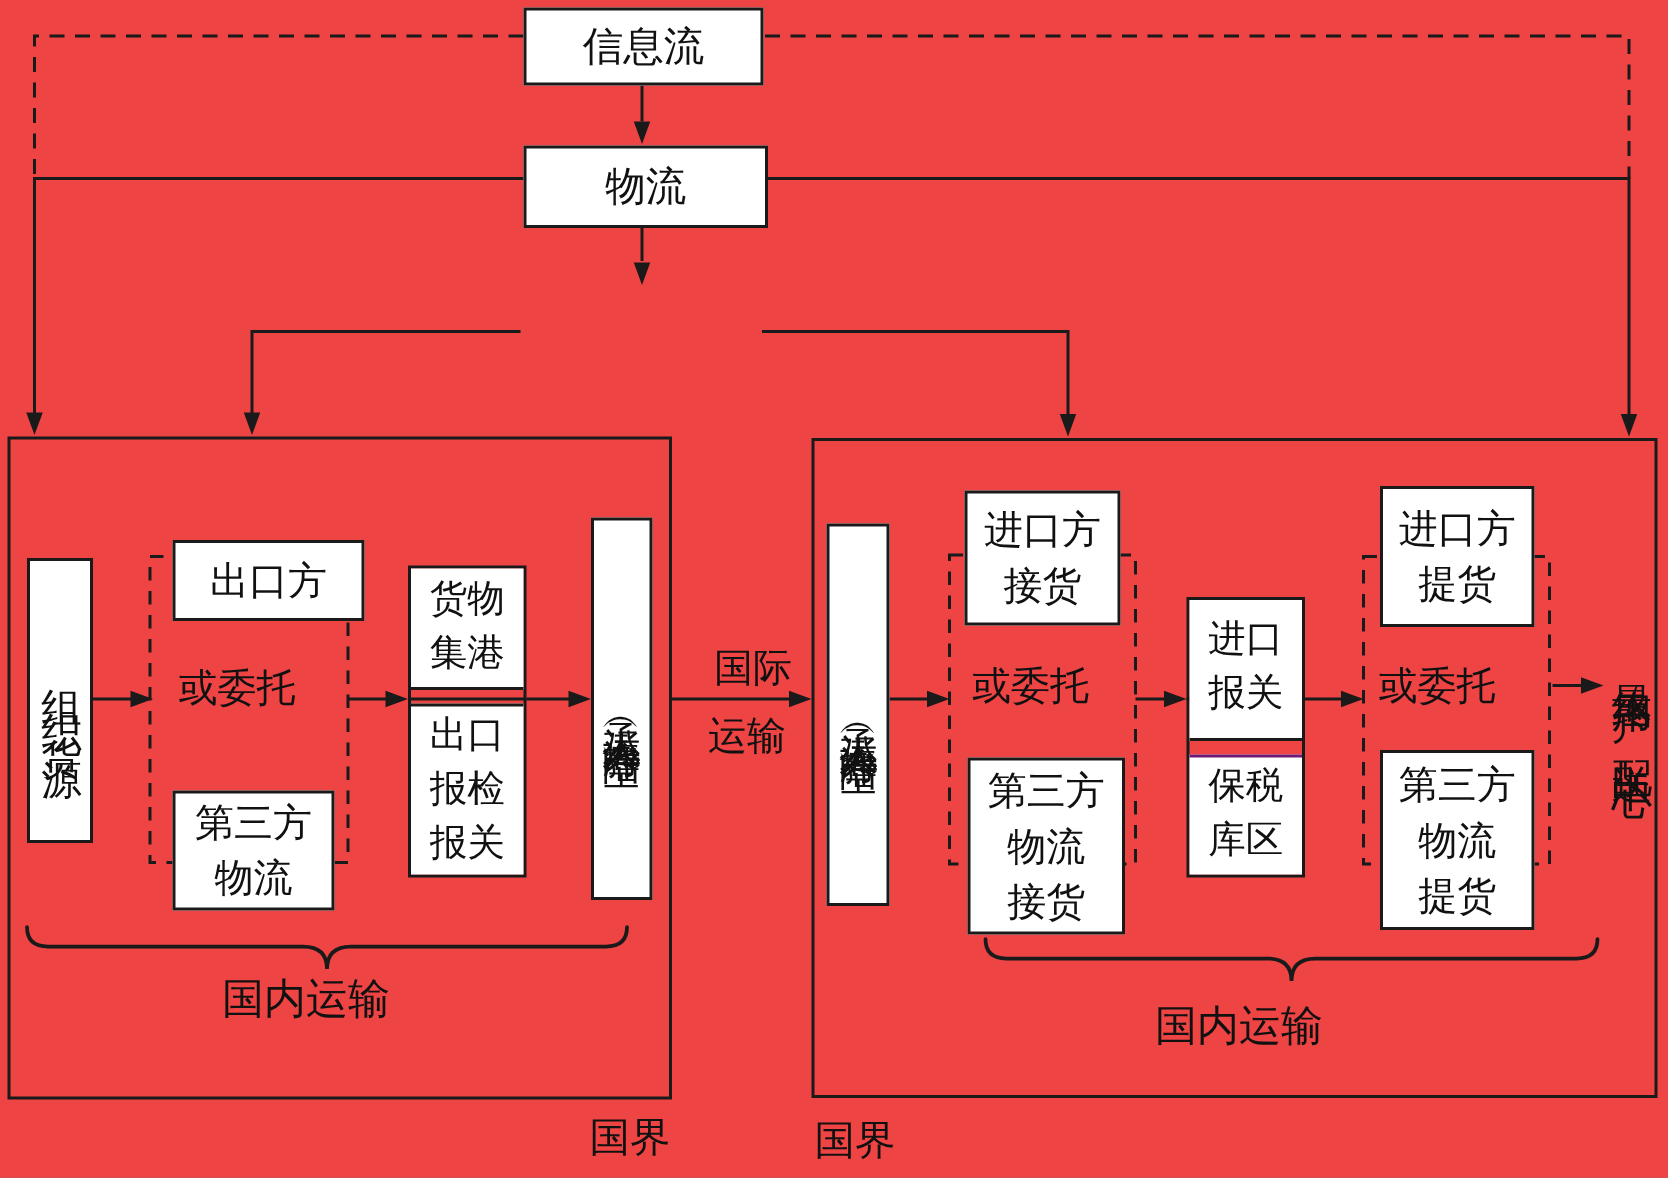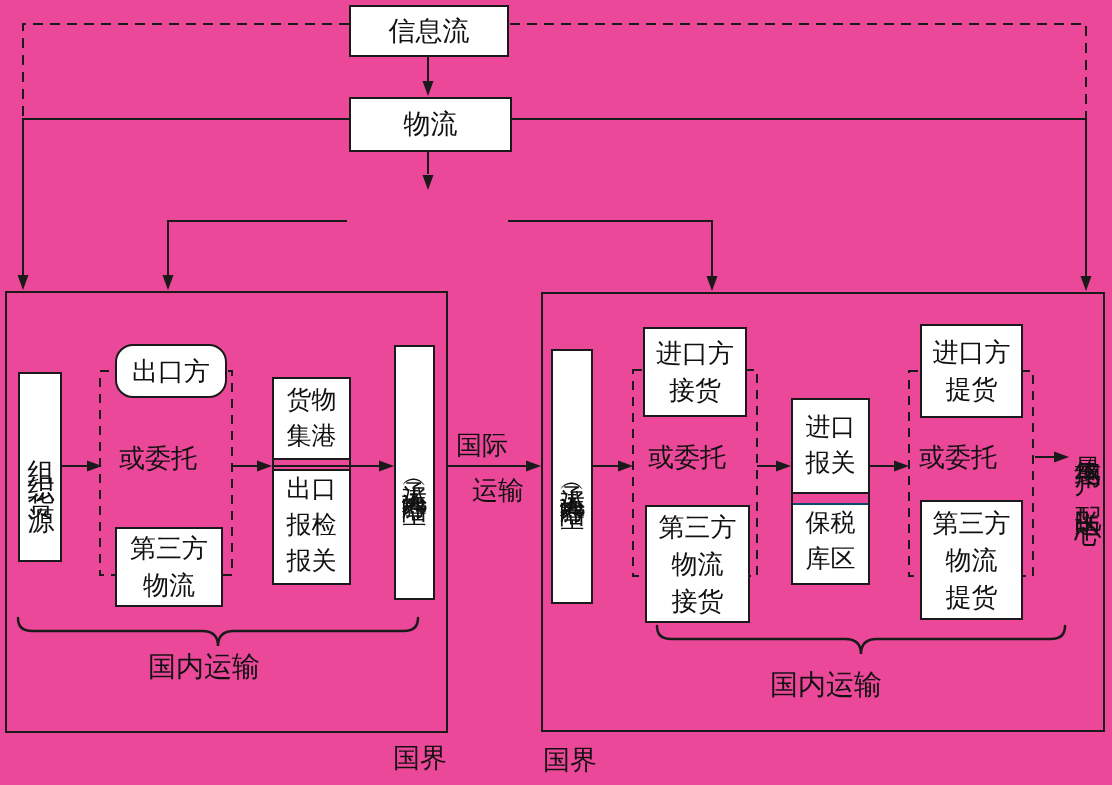--- a/index.html
+++ b/index.html
@@ -1,20 +1,20 @@
 <!DOCTYPE html>
 <html><head>
 <meta charset="utf-8">
 <style>
   html,body{margin:0;padding:0;}
   body{background:#808080;}
   .canvas{
     position:relative;
     width:1112px;height:785px;
-    background:#ec4899;
+    background:#ef4444;
     font-family:"Liberation Serif", serif;
     color:#111;
     overflow:hidden;
   }
   .canvas *{box-sizing:border-box;}
   .wbox{
     position:absolute;
     background:#ffffff;
     border:2px solid #1a1a1a;
     display:flex;align-items:center;justify-content:center;
@@ -117,52 +117,52 @@
     </g>
   </svg>
 
   <div class="bigbox" style="left:5px;top:291px;width:443px;height:442px;"></div>
   <div class="bigbox" style="left:541px;top:292px;width:564px;height:440px;"></div>
 
   <div class="wbox toplabel" style="left:349px;top:5px;width:160px;height:52px;">信息流</div>
   <div class="wbox toplabel" style="left:349px;top:97px;width:163px;height:55px;">物流</div>
 
   <div class="wbox vtext" style="left:18px;top:372px;width:44px;height:190px;font-size:27px;line-height:38px;letter-spacing:16px;padding-top:6px;">组织货源</div>
-  <div class="wbox" style="left:115px;top:344px;width:112px;height:54px;border-radius:18px;">出口方</div>
+  <div class="wbox" style="left:115px;top:360px;width:128px;height:54px;">出口方</div>
   <div class="lbl" style="left:119px;top:444px;width:94px;height:30px;">或委托</div>
   <div class="wbox" style="left:115px;top:527px;width:108px;height:80px;">第三方
 物流</div>
 
   <div class="comp" style="left:272px;top:377px;width:79px;height:208px;">
     <div class="cell" style="height:81px;border-bottom:2px solid #1a1a1a;padding-top:3px;">货物
 集港</div>
     <div class="band" style="height:9px;"></div>
-    <div class="cell" style="flex:1;border-top:2px solid #1a1a1a;padding-top:2px;font-family:Liberation Mono, monospace;">出口
+    <div class="cell" style="flex:1;border-top:2px solid #1a1a1a;padding-top:2px;">出口
 报检
 报关</div>
   </div>
 
   <div class="wbox vtext" style="left:394px;top:345px;width:41px;height:255px;font-size:26px;line-height:37px;letter-spacing:3px;">承运人（海陆空）</div>
 
-  <div class="lbl" style="left:456px;top:431px;width:70px;height:27px;">国际</div>
+  <div class="lbl" style="left:476px;top:431px;width:70px;height:27px;">国际</div>
   <div class="lbl" style="left:472px;top:476px;width:70px;height:27px;">运输</div>
 
   <div class="wbox vtext" style="left:551px;top:349px;width:42px;height:255px;font-size:26px;line-height:38px;letter-spacing:3px;">承运人（海陆空）</div>
   <div class="wbox" style="left:643px;top:327px;width:104px;height:90px;">进口方
 接货</div>
   <div class="lbl" style="left:648px;top:443px;width:94px;height:30px;">或委托</div>
   <div class="wbox" style="left:645px;top:505px;width:105px;height:118px;">第三方
 物流
 接货</div>
 
   <div class="comp" style="left:791px;top:363px;width:79px;height:187px;margin-top:35px;">
     <div class="cell" style="height:94px;border-bottom:2px solid #1a1a1a;padding-top:9px;">进口
 报关</div>
     <div class="band" style="height:9px;"></div>
-    <div class="cell" style="flex:1;border-top:2px solid #0c4a6e;padding-top:2px;font-family:Liberation Mono, monospace;">保税
+    <div class="cell" style="flex:1;border-top:2px solid #701a75;padding-top:2px;">保税
 库区</div>
   </div>
 
   <div class="wbox" style="left:920px;top:324px;width:103px;height:94px;">进口方
 提货</div>
   <div class="lbl" style="left:919px;top:443px;width:94px;height:30px;">或委托</div>
   <div class="wbox" style="left:920px;top:500px;width:103px;height:120px;">第三方
 物流
 提货</div>
 

